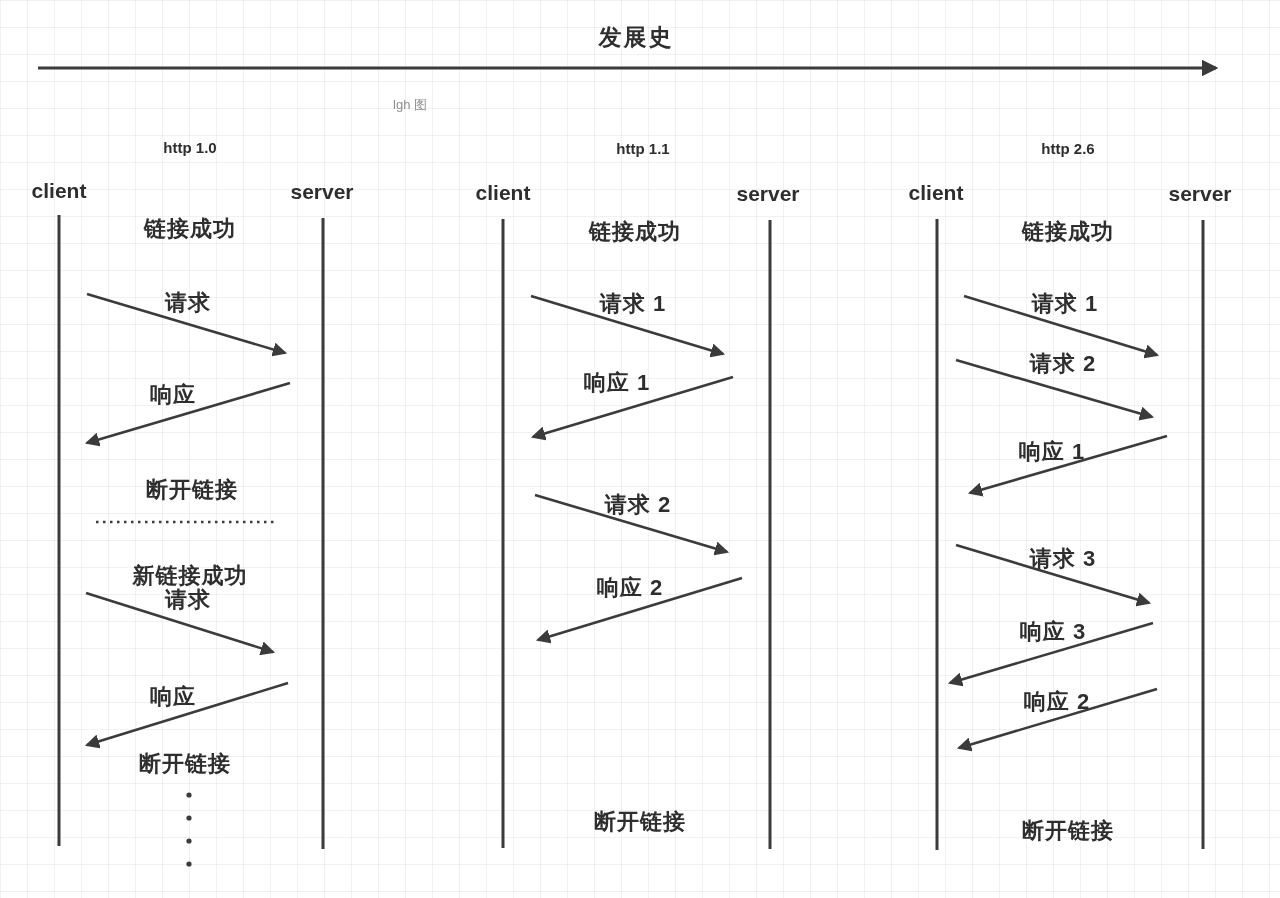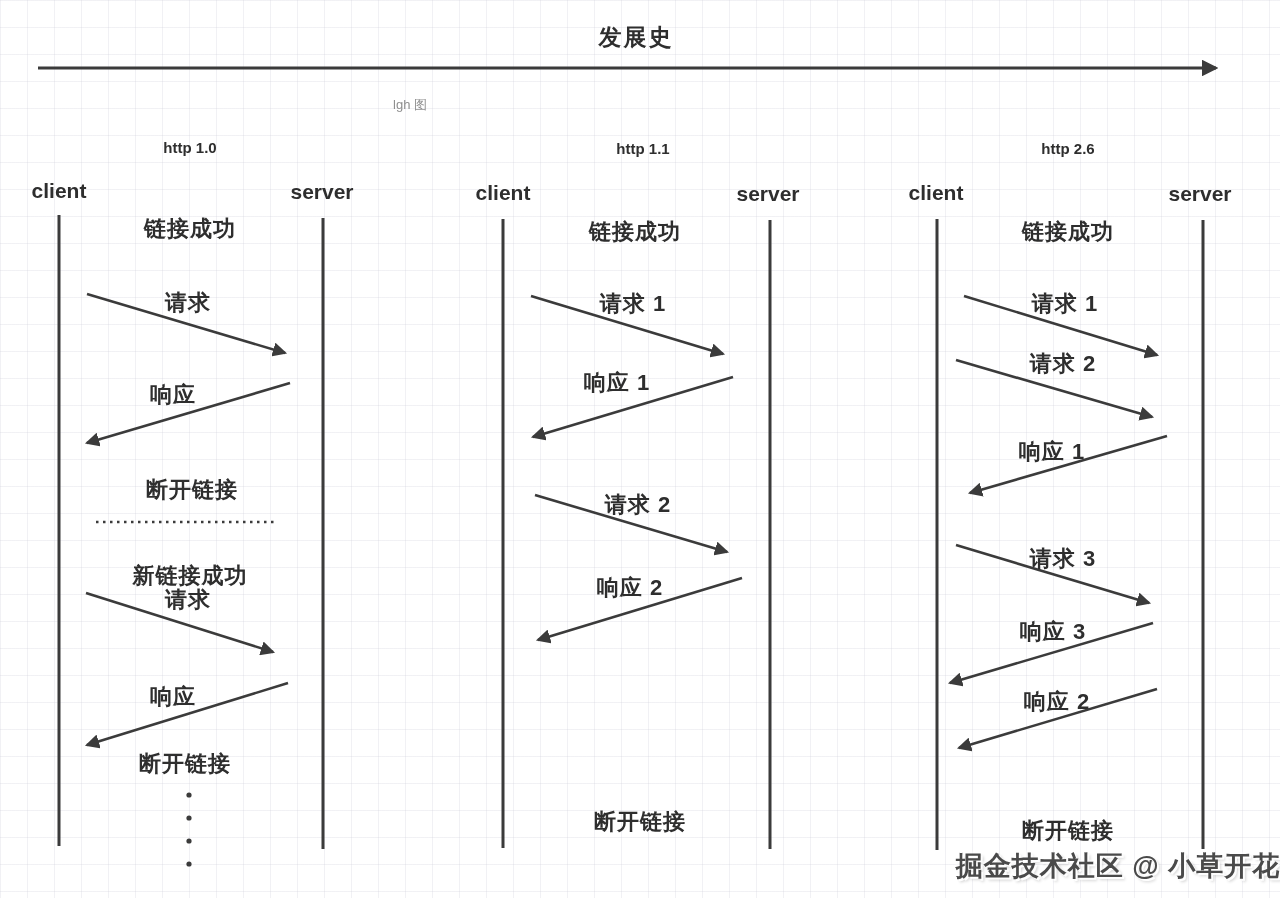--- a/index.html
+++ b/index.html
@@ -103,15 +103,14 @@
   <div class="lbl actor" style="left:1200px;top:193px;">server</div>
   <div class="lbl msg" style="left:1068px;top:232px;">链接成功</div>
   <div class="lbl msg" style="left:1065px;top:304px;">请求 1</div>
   <div class="lbl msg" style="left:1063px;top:364px;">请求 2</div>
   <div class="lbl msg" style="left:1052px;top:452px;">响应 1</div>
   <div class="lbl msg" style="left:1063px;top:559px;">请求 3</div>
   <div class="lbl msg" style="left:1053px;top:632px;">响应 3</div>
   <div class="lbl msg" style="left:1057px;top:702px;">响应 2</div>
   <div class="lbl msg" style="left:1068px;top:831px;">断开链接</div>
 
-  <div class="lbl watermark" style="left:1118px;top:866px;">掘金技术社区 @ 小草开花</div>
 
 </div>
 
 </body></html>

